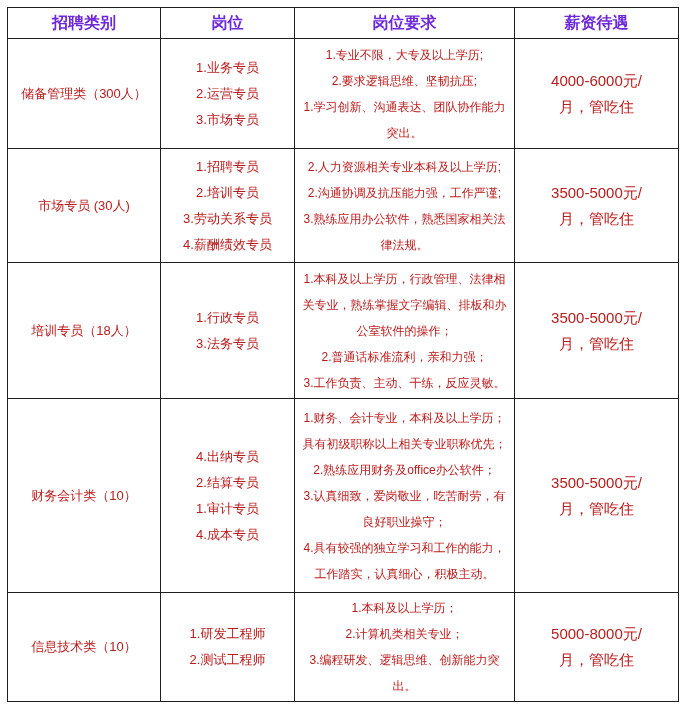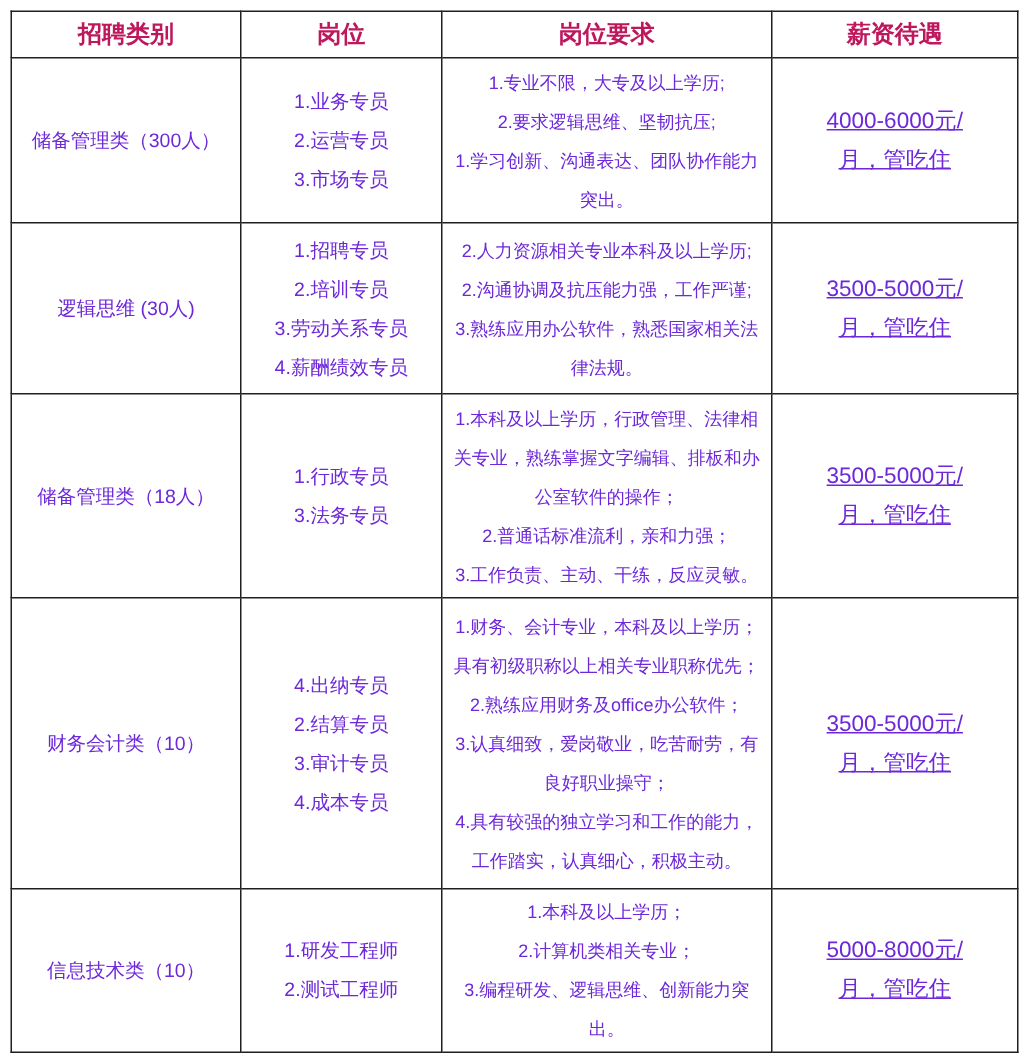--- a/index.html
+++ b/index.html
@@ -21,31 +21,31 @@
   .recruit-table td{
     border:1px solid #1f1f1f;
     text-align:center;
     vertical-align:middle;
     overflow:hidden;
   }
   .recruit-table th{
     height:30px;
     font-size:16px;
     font-weight:bold;
-    color:#be185d;
+    color:#6d28d9;
     padding:0 2px;
   }
   .recruit-table td{
-    color:#6d28d9;
+    color:#b91c1c;
     padding:2px 3px;
   }
   .col-category{ font-size:13px; }
   .col-positions{ font-size:13px; }
   .col-requirements{ font-size:12px; }
-  .col-salary{ font-size:15px;text-decoration:underline; }
+  .col-salary{ font-size:15px; }
   .line{ line-height:26px; }
   tbody tr:nth-child(1){ height:110px; }
   tbody tr:nth-child(2){ height:114px; }
   tbody tr:nth-child(3){ height:136px; }
   tbody tr:nth-child(4){ height:194px; }
   tbody tr:nth-child(5){ height:108px; }
 </style>
 </head>
 <body>
 
@@ -80,42 +80,42 @@
           <div class="line">1.学习创新、沟通表达、团队协作能力突出。</div>
         </td>
     <td class="col-salary">
           <div class="line">4000-6000元/</div>
           <div class="line">月，管吃住</div>
         </td>
   </tr>
 
   <tr>
     <td class="col-category">
-      <div class="line">逻辑思维 (30人)</div>
+      <div class="line">市场专员 (30人)</div>
     </td>
     <td class="col-positions">
           <div class="line">1.招聘专员</div>
           <div class="line">2.培训专员</div>
           <div class="line">3.劳动关系专员</div>
           <div class="line">4.薪酬绩效专员</div>
         </td>
     <td class="col-requirements">
           <div class="line">2.人力资源相关专业本科及以上学历;</div>
           <div class="line">2.沟通协调及抗压能力强，工作严谨;</div>
           <div class="line">3.熟练应用办公软件，熟悉国家相关法律法规。</div>
         </td>
     <td class="col-salary">
           <div class="line">3500-5000元/</div>
           <div class="line">月，管吃住</div>
         </td>
   </tr>
 
   <tr>
     <td class="col-category">
-      <div class="line">储备管理类（18人）</div>
+      <div class="line">培训专员（18人）</div>
     </td>
     <td class="col-positions">
           <div class="line">1.行政专员</div>
           <div class="line">3.法务专员</div>
         </td>
     <td class="col-requirements">
           <div class="line">1.本科及以上学历，行政管理、法律相关专业，熟练掌握文字编辑、排板和办公室软件的操作；</div>
           <div class="line">2.普通话标准流利，亲和力强；</div>
           <div class="line">3.工作负责、主动、干练，反应灵敏。</div>
         </td>
@@ -125,21 +125,21 @@
         </td>
   </tr>
 
   <tr>
     <td class="col-category">
       <div class="line">财务会计类（10）</div>
     </td>
     <td class="col-positions">
           <div class="line">4.出纳专员</div>
           <div class="line">2.结算专员</div>
-          <div class="line">3.审计专员</div>
+          <div class="line">1.审计专员</div>
           <div class="line">4.成本专员</div>
         </td>
     <td class="col-requirements">
           <div class="line">1.财务、会计专业，本科及以上学历；具有初级职称以上相关专业职称优先；</div>
           <div class="line">2.熟练应用财务及office办公软件；</div>
           <div class="line">3.认真细致，爱岗敬业，吃苦耐劳，有良好职业操守；</div>
           <div class="line">4.具有较强的独立学习和工作的能力，工作踏实，认真细心，积极主动。</div>
         </td>
     <td class="col-salary">
           <div class="line">3500-5000元/</div>

